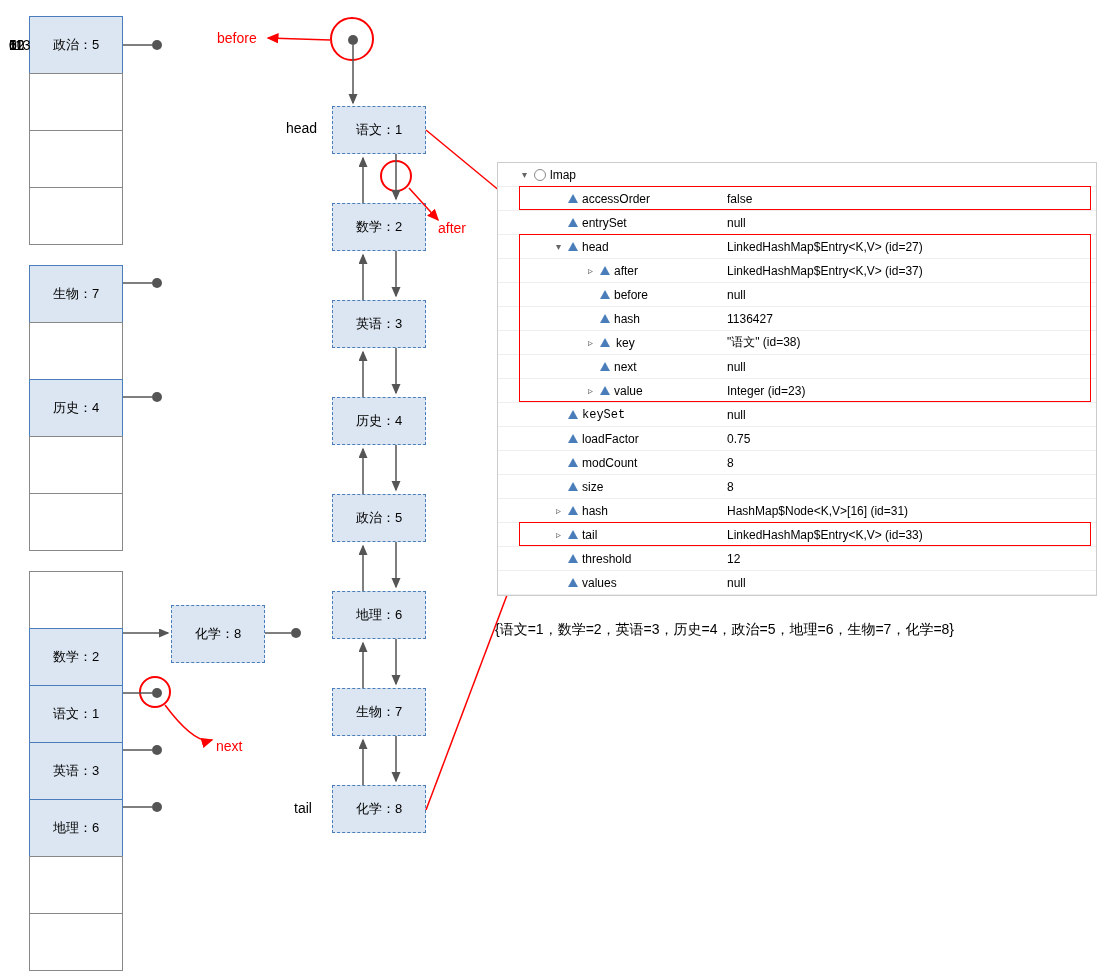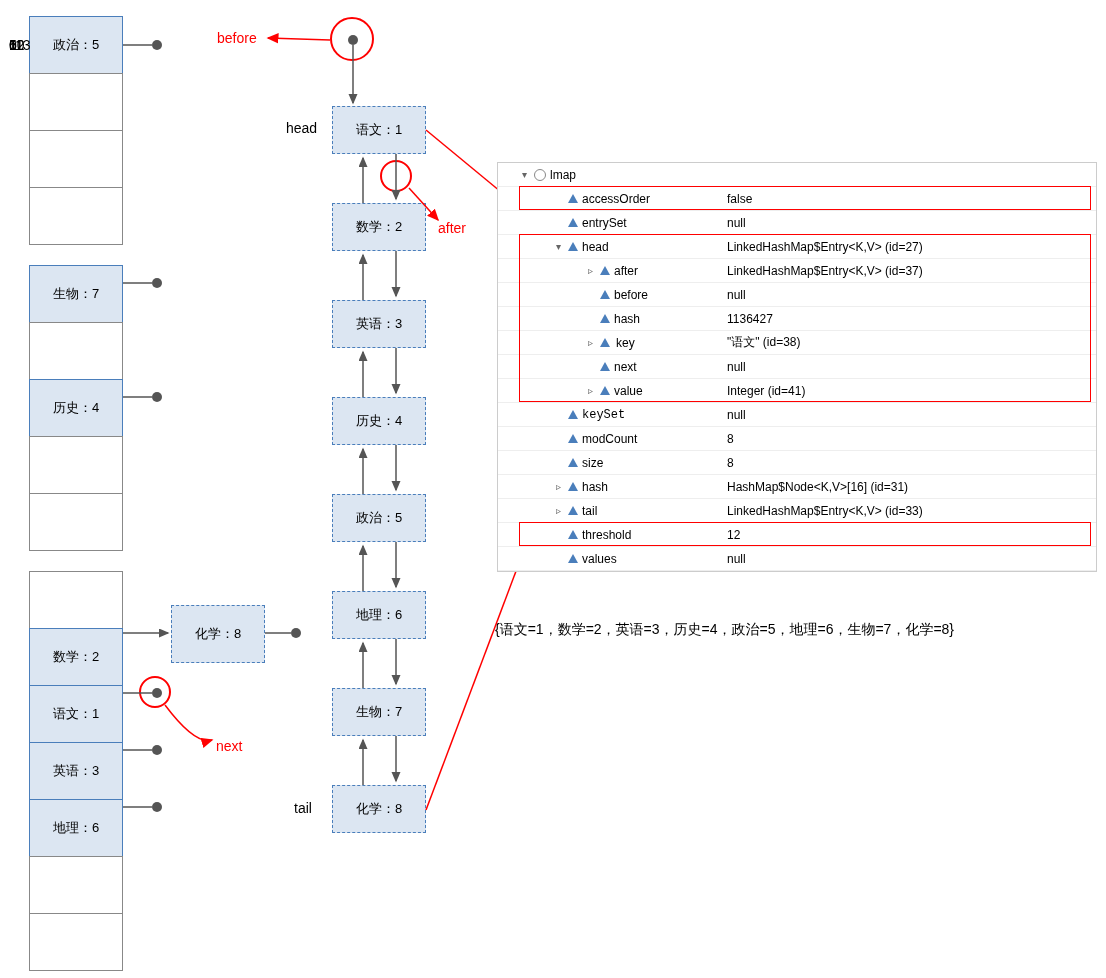--- a/index.html
+++ b/index.html
@@ -259,29 +259,37 @@
           <span style="margin-left: 4px;">next</span>
         </div>
         <div class="inspector-val">null</div>
       </div>
       <div class="inspector-row">
         <div class="inspector-name indent-3">
           <span class="tree-arrow">▹</span>
           <span class="blue-tri"></span>
           <span style="margin-left: 4px;">value</span>
         </div>
-        <div class="inspector-val">Integer  (id=41)</div>
+        <div class="inspector-val">Integer  (id=23)</div>
       </div>
       <div class="inspector-row">
         <div class="inspector-name indent-2">
           <span class="tree-arrow"></span>
           <span class="blue-tri"></span>
           <span style="margin-left: 4px; font-family: Liberation Mono, monospace;">keySet</span>
         </div>
         <div class="inspector-val">null</div>
+      </div>
+      <div class="inspector-row">
+        <div class="inspector-name indent-2">
+          <span class="tree-arrow"></span>
+          <span class="blue-tri"></span>
+          <span style="margin-left: 4px;">loadFactor</span>
+        </div>
+        <div class="inspector-val">0.75</div>
       </div>
       <div class="inspector-row">
         <div class="inspector-name indent-2">
           <span class="tree-arrow"></span>
           <span class="blue-tri"></span>
           <span style="margin-left: 4px; text-align: center;">modCount</span>
         </div>
         <div class="inspector-val">8</div>
       </div>
       <div class="inspector-row">

